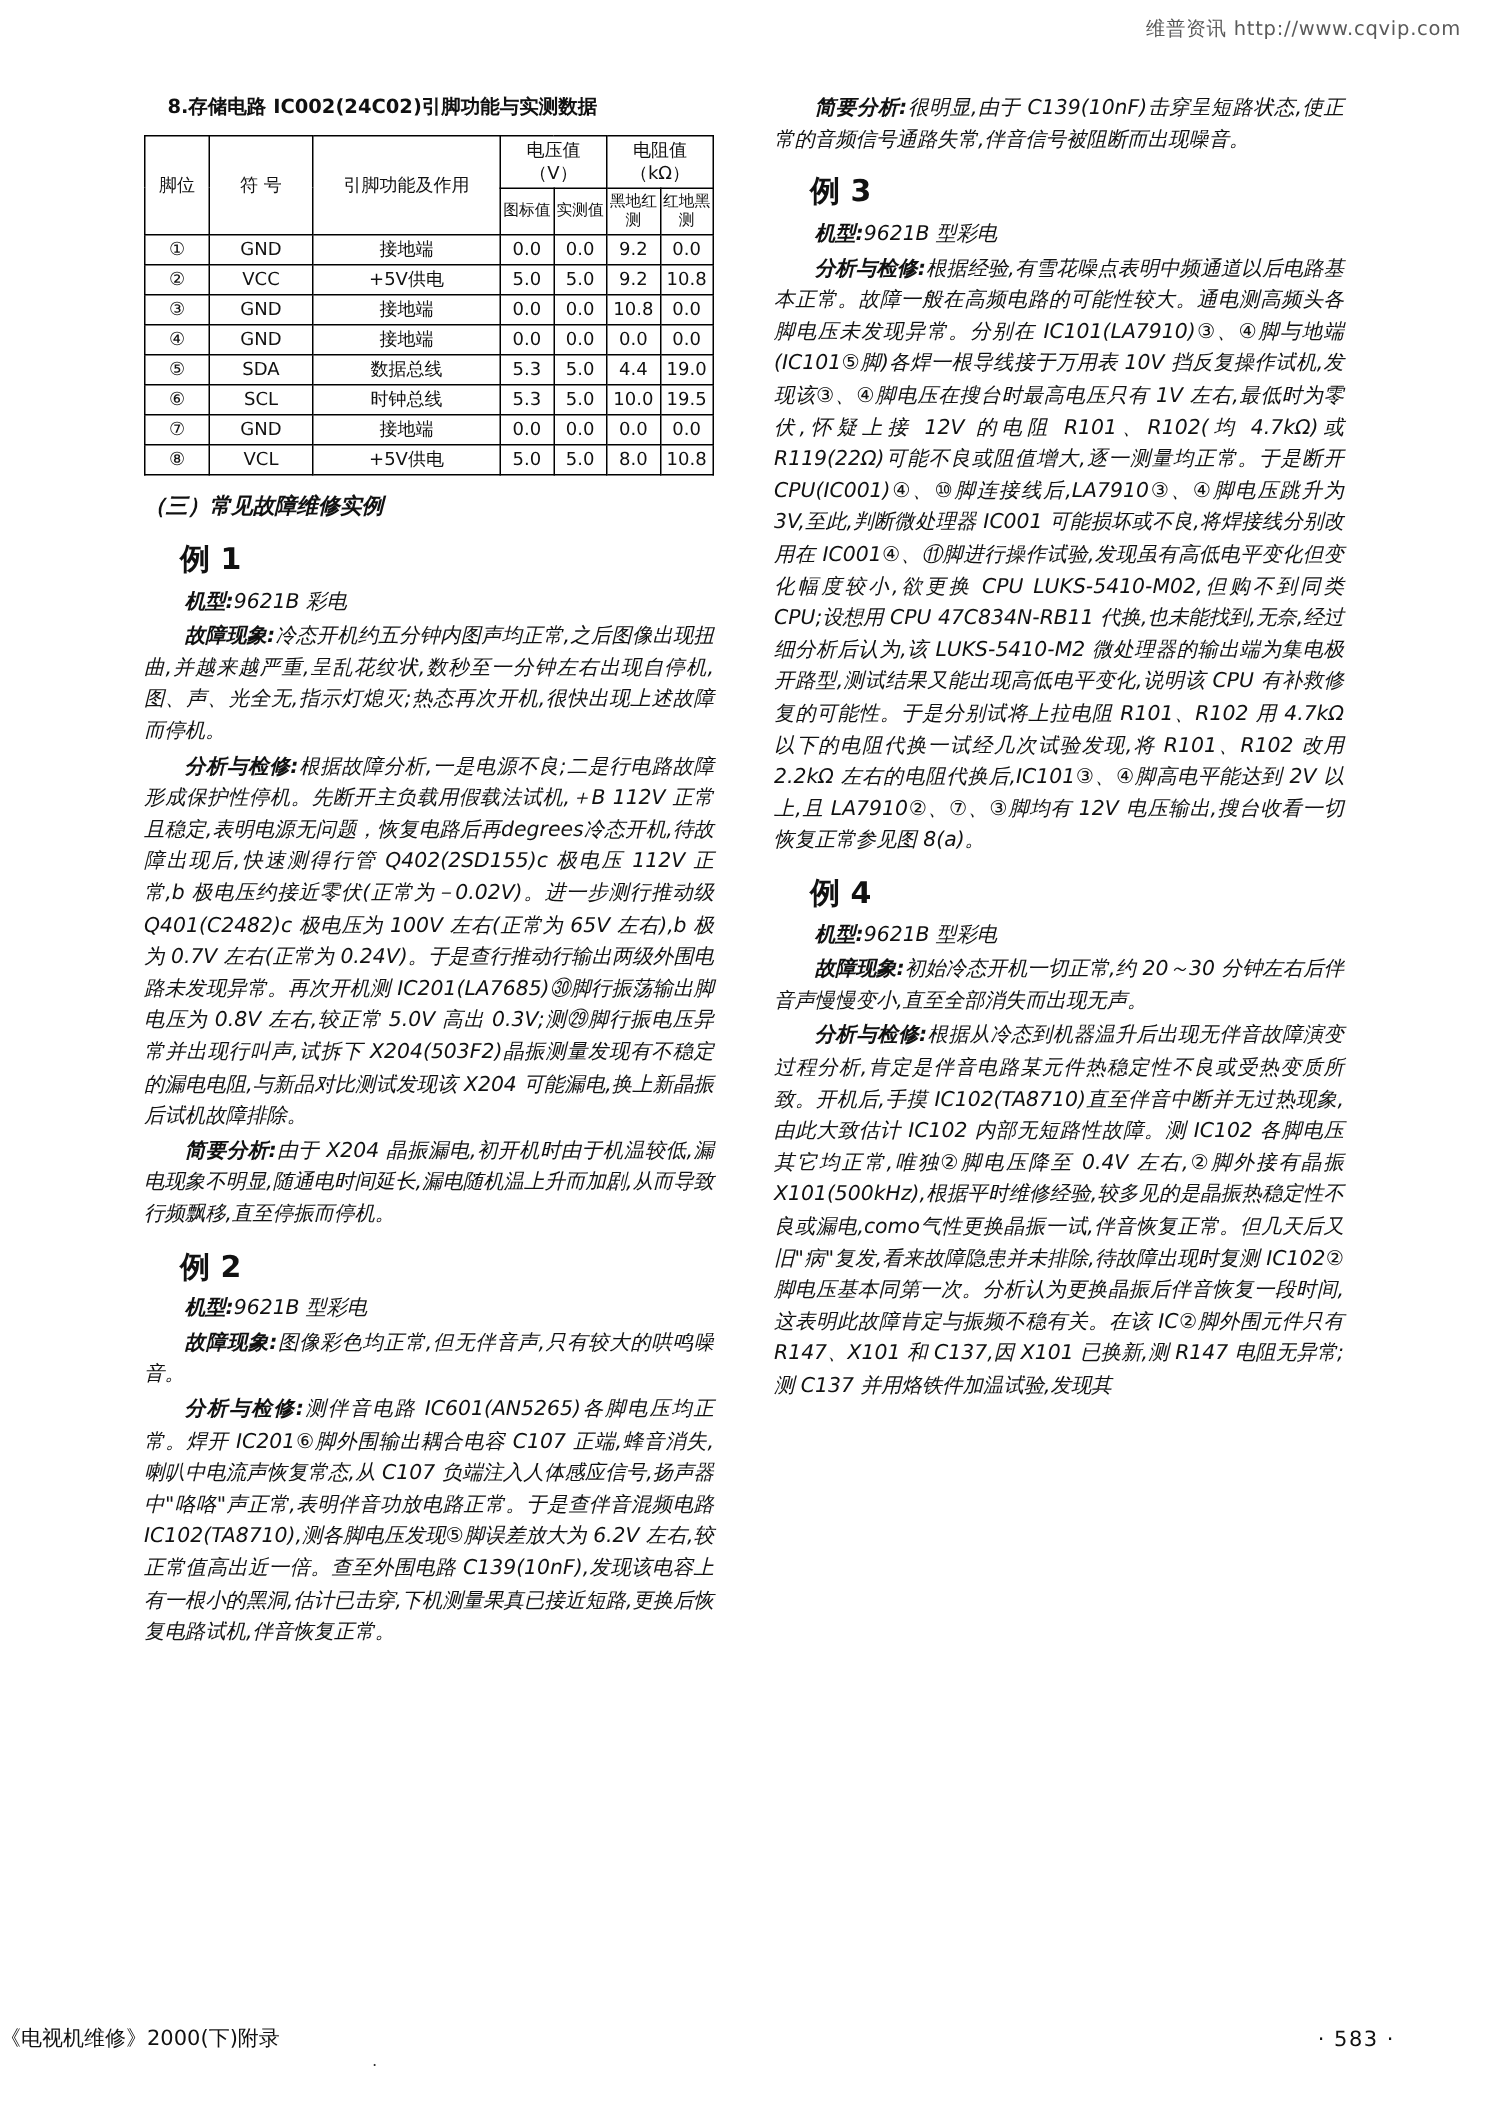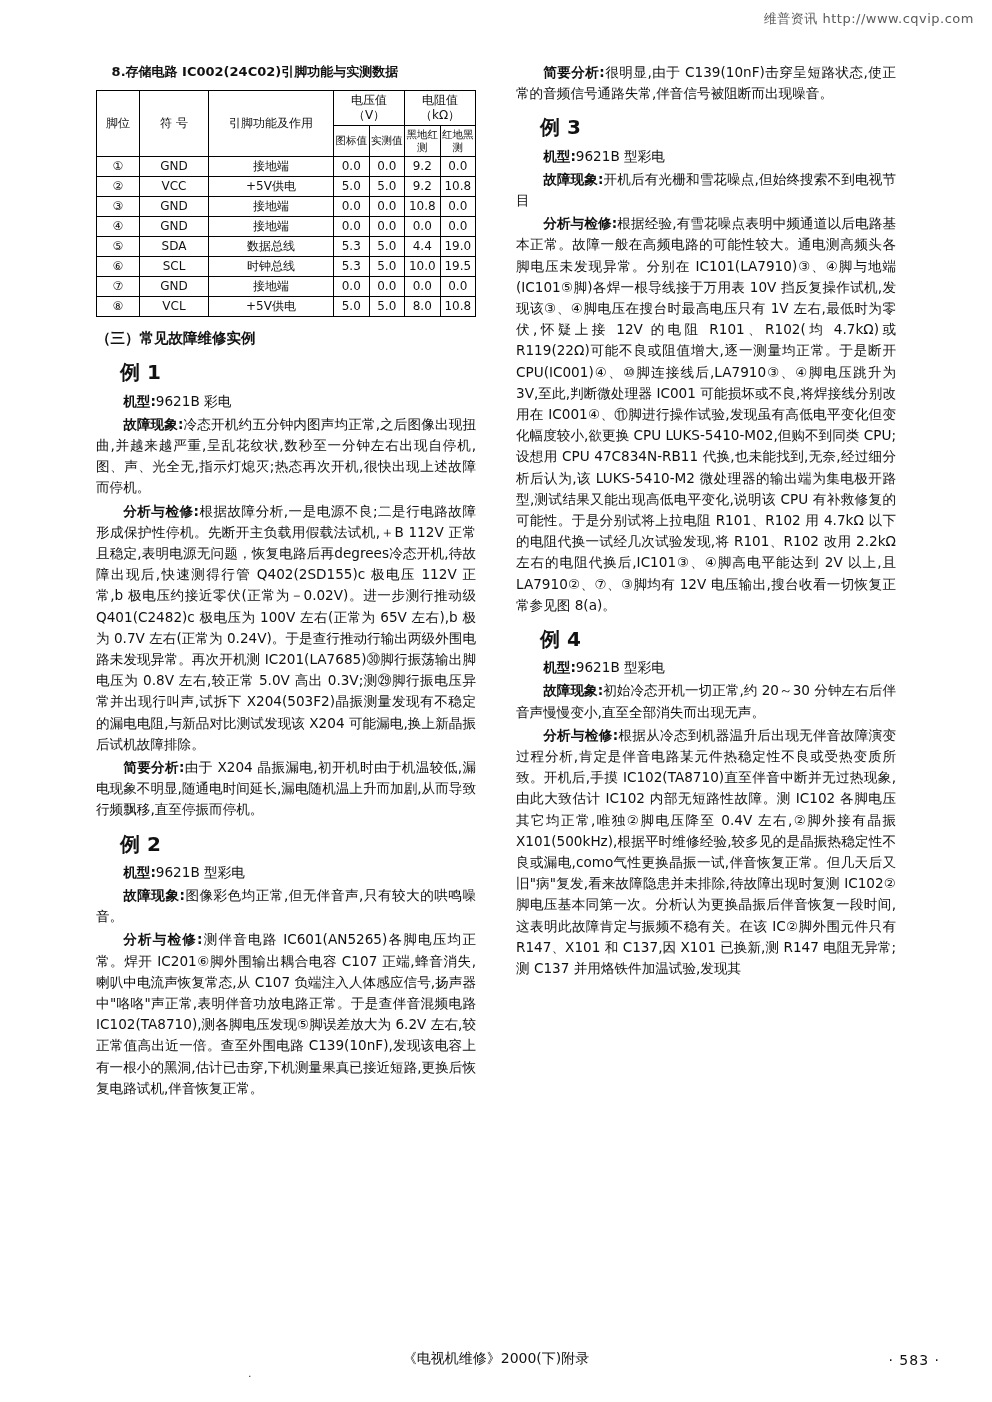--- a/index.html
+++ b/index.html
@@ -62,42 +62,44 @@
   .c-sym{width:66px;}
   .c-fun{width:122px;}
   .c-num{width:38px;}
   .grp-head{height:20px;}
   .smallcol{font-size:10.5px;line-height:1.1;}
   h3.sub-head{
     font-size:14.5px;
     font-weight:bold;
     margin:10px 0 4px 0;
     text-indent:0;
+    font-style:italic;
   }
   h4.case-head{
     font-size:20px;
     font-weight:bold;
     margin:8px 0 2px 0;
     text-indent:1.2em;
   }
   p{
     margin:0 0 2px 0;
     text-indent:2em;
+    font-style:italic;
   }
   .lbl{font-weight:bold;}
   .footer{
     position:absolute;
     left:0;right:0;bottom:34px;
-    text-align:center;
+    text-align:left;
     font-size:14px;
   }
   .footer .ctr{display:inline-block;}
   .footer .pg{
     position:absolute;
-    right:52px;bottom:0;
+    right:62px;bottom:0;
     font-size:14px;
     letter-spacing:1px;
   }
   .dot{
     position:absolute;
     left:248px;bottom:22px;
     font-size:11px;color:#333;
   }
 </style>
 </head>
@@ -218,21 +220,20 @@
       <p><span class="lbl">分析与检修:</span><span>测伴音电路 IC601(AN5265)各脚电压均正常。焊开 IC201⑥脚外围输出耦合电容 C107 正端,蜂音消失,喇叭中电流声恢复常态,从 C107 负端注入人体感应信号,扬声器中"咯咯"声正常,表明伴音功放电路正常。于是查伴音混频电路 IC102(TA8710),测各脚电压发现⑤脚误差放大为 6.2V 左右,较正常值高出近一倍。查至外围电路 C139(10nF),发现该电容上有一根小的黑洞,估计已击穿,下机测量果真已接近短路,更换后恢复电路试机,伴音恢复正常。</span></p>
 
     </div>
 
     <div class="col col-right">
 
       <p><span class="lbl">简要分析:</span><span>很明显,由于 C139(10nF)击穿呈短路状态,使正常的音频信号通路失常,伴音信号被阻断而出现噪音。</span></p>
 
       <h4 class="case-head">例 3</h4>
       <p><span class="lbl">机型:</span><span>9621B 型彩电</span></p>
-      <p><span class="lbl">故障现象:</span><span>开机后有光栅和雪花噪点,但始终搜索不到电视节目</span></p>
       <p><span class="lbl">分析与检修:</span><span>根据经验,有雪花噪点表明中频通道以后电路基本正常。故障一般在高频电路的可能性较大。通电测高频头各脚电压未发现异常。分别在 IC101(LA7910)③、④脚与地端(IC101⑤脚)各焊一根导线接于万用表 10V 挡反复操作试机,发现该③、④脚电压在搜台时最高电压只有 1V 左右,最低时为零伏,怀疑上接 12V 的电阻 R101、R102(均 4.7kΩ)或 R119(22Ω)可能不良或阻值增大,逐一测量均正常。于是断开 CPU(IC001)④、⑩脚连接线后,LA7910③、④脚电压跳升为 3V,至此,判断微处理器 IC001 可能损坏或不良,将焊接线分别改用在 IC001④、⑪脚进行操作试验,发现虽有高低电平变化但变化幅度较小,欲更换 CPU LUKS-5410-M02,但购不到同类 CPU;设想用 CPU 47C834N-RB11 代换,也未能找到,无奈,经过细分析后认为,该 LUKS-5410-M2 微处理器的输出端为集电极开路型,测试结果又能出现高低电平变化,说明该 CPU 有补救修复的可能性。于是分别试将上拉电阻 R101、R102 用 4.7kΩ 以下的电阻代换一试经几次试验发现,将 R101、R102 改用 2.2kΩ 左右的电阻代换后,IC101③、④脚高电平能达到 2V 以上,且 LA7910②、⑦、③脚均有 12V 电压输出,搜台收看一切恢复正常参见图 8(a)。</span></p>
 
       <h4 class="case-head">例 4</h4>
       <p><span class="lbl">机型:</span><span>9621B 型彩电</span></p>
       <p><span class="lbl">故障现象:</span><span>初始冷态开机一切正常,约 20～30 分钟左右后伴音声慢慢变小,直至全部消失而出现无声。</span></p>
       <p><span class="lbl">分析与检修:</span><span>根据从冷态到机器温升后出现无伴音故障演变过程分析,肯定是伴音电路某元件热稳定性不良或受热变质所致。开机后,手摸 IC102(TA8710)直至伴音中断并无过热现象,由此大致估计 IC102 内部无短路性故障。测 IC102 各脚电压其它均正常,唯独②脚电压降至 0.4V 左右,②脚外接有晶振 X101(500kHz),根据平时维修经验,较多见的是晶振热稳定性不良或漏电,como气性更换晶振一试,伴音恢复正常。但几天后又旧"病"复发,看来故障隐患并未排除,待故障出现时复测 IC102②脚电压基本同第一次。分析认为更换晶振后伴音恢复一段时间,这表明此故障肯定与振频不稳有关。在该 IC②脚外围元件只有 R147、X101 和 C137,因 X101 已换新,测 R147 电阻无异常;测 C137 并用烙铁件加温试验,发现其</span></p>
 
     </div>
   </div>
 

